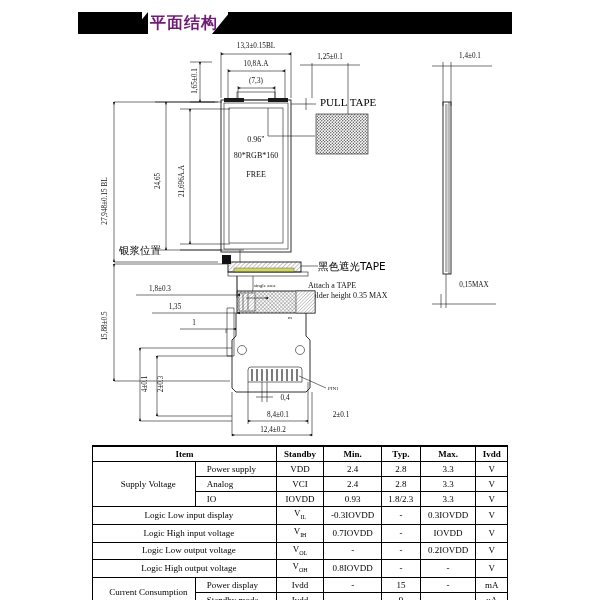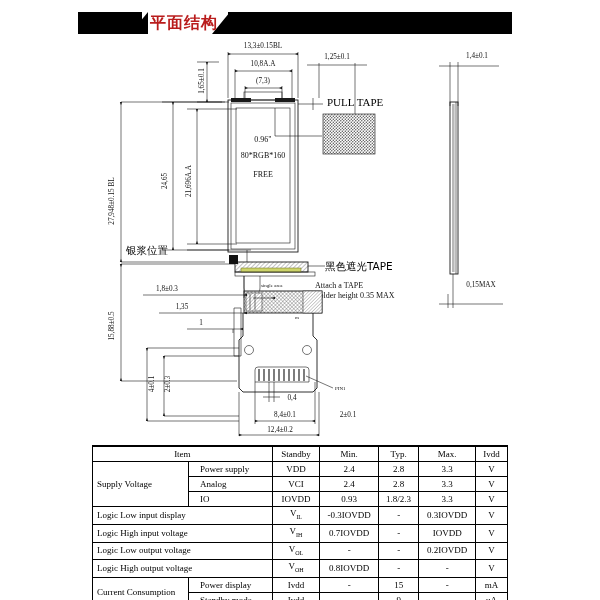--- a/index.html
+++ b/index.html
@@ -51,29 +51,29 @@
     border-bottom: 22px solid #000;
   }
   #header-banner .banner-title {
     position: absolute;
     left: 72px;
     top: 1px;
     font-family: "DejaVu Sans", sans-serif;
     font-size: 16px;
     font-weight: 700;
     letter-spacing: 1px;
-    color: #b91c1c;
+    color: #701a75;
     line-height: 20px;
     white-space: nowrap;
   }
 
   
   #drawing-area {
     position: absolute;
-    left: 7px;
+    left: 0;
     top: 36px;
     width: 520px;
     height: 402px;
   }
   #drawing-svg { display: block; }
 
   .dim-text {
     font-family: "Liberation Serif", serif;
     font-size: 7.2px;
     fill: #111;
@@ -123,25 +123,25 @@
   }
   table.spec th, table.spec td {
     border: 1px solid #000;
     padding: 0 3px;
     height: 14px;
     line-height: 13px;
     text-align: center;
     white-space: nowrap;
   }
   table.spec th {
-    font-weight: 400;
+    font-weight: 700;
   }
   table.spec td.lead {
-    text-align: left;
-    padding-left: 4px;
+    text-align: center;
+    padding-left: 12px;
   }
   table.spec td.sub {
     text-align: left;
     padding-left: 11px;
   }
   table.spec .sym sub {
     font-size: 6px;
   }
   table.spec .outer-top { border-top-width: 2px; }
 </style>

